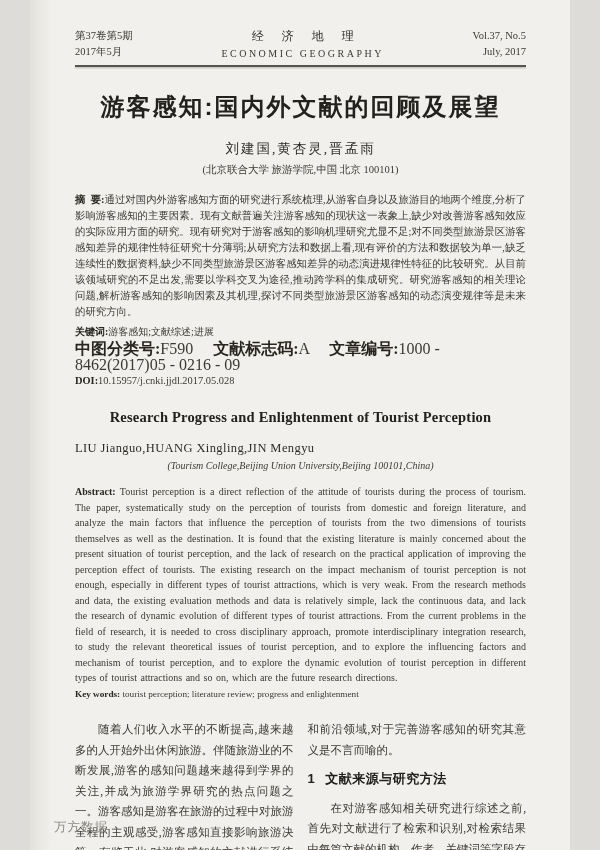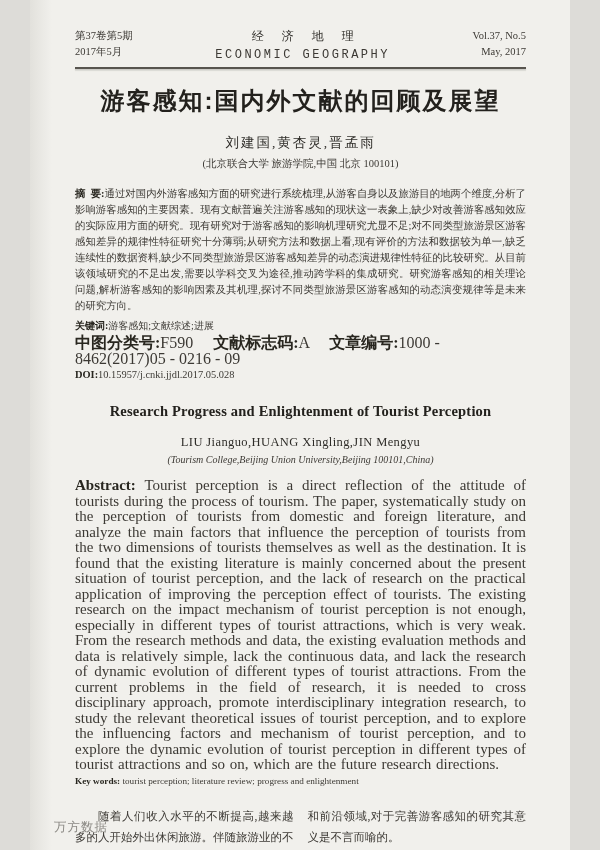--- a/index.html
+++ b/index.html
@@ -19,51 +19,51 @@
     color:var(--ink-soft);
     font-family:"Liberation Serif","DejaVu Serif",serif;
     overflow:hidden;
     padding:28px 44px 0 45px;
   }
   
   .jheader{display:flex;justify-content:space-between;align-items:flex-start;}
   .jheader .hl{font-size:10.5px;line-height:16px;color:var(--ink-soft);}
   .jheader .hc{text-align:center;flex:1;}
   .jname-cn{font-size:12px;letter-spacing:18px;text-indent:18px;color:var(--ink);}
-  .jname-en{font-size:12px;letter-spacing:2.5px;margin-top:3px;color:var(--ink-soft);font-family:Liberation Mono, monospace;}
+  .jname-en{font-size:10px;letter-spacing:2.5px;margin-top:3px;color:var(--ink-soft);}
   .jheader .hr-right{font-size:10.5px;line-height:16px;text-align:right;}
   .header-rule{
     margin-top:5px;
     border-top:2.5px solid #57544e;
     box-shadow:0 1.5px 1px rgba(80,78,72,.25);
     height:0;
   }
   
   .title-cn{
-    margin-top:16px;text-align:center;
+    margin-top:24px;text-align:center;
     font-family:"Liberation Sans","DejaVu Sans",sans-serif;
     font-size:24px;font-weight:700;letter-spacing:2px;color:#23211d;
   }
   .authors-cn{margin-top:17px;text-align:center;font-size:13.5px;letter-spacing:2px;color:var(--ink);}
   .affil-cn{margin-top:5px;text-align:center;font-size:10.5px;color:var(--ink-soft);}
   .abs-cn{margin-top:15px;font-size:10.4px;line-height:16px;text-align:justify;color:var(--ink-soft);}
   .kw-cn{font-size:10px;line-height:16px;margin-top:4px;}
   .meta-line{font-size:16px;line-height:16px;margin-top:1px;}
   .meta-line .gap{margin-left:16px;}
   .doi-line{font-size:10.4px;line-height:16px;}
   .bl{font-weight:700;color:#28261f;}
   .pre{white-space:pre-wrap;}
   
   .title-en{
     margin-top:20px;text-align:center;
     font-size:14.5px;font-weight:700;color:#23211d;letter-spacing:.2px;
   }
-  .authors-en{margin-top:15px;text-align:center;font-size:12.5px;letter-spacing:.4px;color:var(--ink);}
+  .authors-en{margin-top:15px;text-align:left;font-size:12.5px;letter-spacing:.4px;color:var(--ink);}
   .affil-en{margin-top:4px;text-align:center;font-size:10px;font-style:italic;color:var(--ink-soft);}
-  .abs-en{margin-top:13px;font-size:15px;line-height:15.5px;text-align:justify;word-spacing:1px;}
+  .abs-en{margin-top:13px;font-size:10px;line-height:15.5px;text-align:justify;word-spacing:1px;}
   .kw-en{font-size:9.2px;line-height:15.5px;margin-top:1px;}
   
   .columns{display:flex;gap:14px;margin-top:17px;}
   .col{width:249px;font-size:11.5px;line-height:20.5px;text-align:justify;color:var(--ink-soft);}
   .col p.indent{text-indent:2em;}
   .sec-h{
     font-size:13px;font-weight:700;color:#23211d;
     font-family:"Liberation Sans","DejaVu Sans",sans-serif;
     margin:9px 0 8px 0;letter-spacing:.5px;
   }
@@ -87,21 +87,21 @@
     <div class="hl">
       <div>第37卷第5期</div>
       <div>2017年5月</div>
     </div>
     <div class="hc">
       <div class="jname-cn">经济地理</div>
       <div class="jname-en">ECONOMIC  GEOGRAPHY</div>
     </div>
     <div class="hr-right">
       <div>Vol.37, No.5</div>
-      <div>May, 2017</div>
+      <div>July, 2017</div>
     </div>
   </div>
   <div class="header-rule"></div>
 
   <h1 class="title-cn">游客感知:国内外文献的回顾及展望</h1>
   <div class="authors-cn">刘建国,黄杏灵,晋孟雨</div>
   <div class="affil-cn">(北京联合大学 旅游学院,中国 北京  100101)</div>
 
   <p class="abs-cn"><span class="bl pre">摘  要:</span><span>通过对国内外游客感知方面的研究进行系统梳理,从游客自身以及旅游目的地两个维度,分析了影响游客感知的主要因素。现有文献普遍关注游客感知的现状这一表象上,缺少对改善游客感知效应的实际应用方面的研究。现有研究对于游客感知的影响机理研究尤显不足;对不同类型旅游景区游客感知差异的规律性特征研究十分薄弱;从研究方法和数据上看,现有评价的方法和数据较为单一,缺乏连续性的数据资料,缺少不同类型旅游景区游客感知差异的动态演进规律性特征的比较研究。从目前该领域研究的不足出发,需要以学科交叉为途径,推动跨学科的集成研究。研究游客感知的相关理论问题,解析游客感知的影响因素及其机理,探讨不同类型旅游景区游客感知的动态演变规律等是未来的研究方向。</span></p>
   <p class="kw-cn"><span class="bl">关键词:</span><span>游客感知;文献综述;进展</span></p>
@@ -119,20 +119,21 @@
 
   <p class="abs-en"><span class="bl">Abstract:</span> <span>Tourist perception is a direct reflection of the attitude of tourists during the process of tourism. The paper, systematically study on the perception of tourists from domestic and foreign literature, and analyze the main factors that influence the perception of tourists from the two dimensions of tourists themselves as well as the destination. It is found that the existing literature is mainly concerned about the present situation of tourist perception, and the lack of research on the practical application of improving the perception effect of tourists. The existing research on the impact mechanism of tourist perception is not enough, especially in different types of tourist attractions, which is very weak. From the research methods and data, the existing evaluation methods and data is relatively simple, lack the continuous data, and lack the research of dynamic evolution of different types of tourist attractions. From the current problems in the field of research, it is needed to cross disciplinary approach, promote interdisciplinary integration research, to study the relevant theoretical issues of tourist perception, and to explore the influencing factors and mechanism of tourist perception, and to explore the dynamic evolution of tourist perception in different types of tourist attractions and so on, which are the future research directions.</span></p>
   <p class="kw-en"><span class="bl">Key words:</span> <span>tourist perception; literature review; progress and enlightenment</span></p>
 
   <div class="columns">
     <div class="col">
       <p class="indent">随着人们收入水平的不断提高,越来越多的人开始外出休闲旅游。伴随旅游业的不断发展,游客的感知问题越来越得到学界的关注,并成为旅游学界研究的热点问题之一。游客感知是游客在旅游的过程中对旅游全程的主观感受,游客感知直接影响旅游决策。有鉴于此,对游客感知的文献进行系统梳理,了解其研究历程和现状,揭示其研究动态</p>
     </div>
     <div class="col">
       <p>和前沿领域,对于完善游客感知的研究其意义是不言而喻的。</p>
+      <h3 class="sec-h"><span class="num">1</span><span>文献来源与研究方法</span></h3>
       <p class="indent">在对游客感知相关研究进行综述之前,首先对文献进行了检索和识别,对检索结果中每篇文献的机构、作者、关键词等字段存档,利用文献统计回溯</p>
     </div>
   </div>
 
   <div class="fn-rule"></div>
   <div class="footnotes">
     <div><span class="bl">文献标志码:</span><span>2015 - 11 - 15;</span><span class="bl">修回时间:</span><span>2017 - 01 - 05</span></div>
 
   </div>
 

